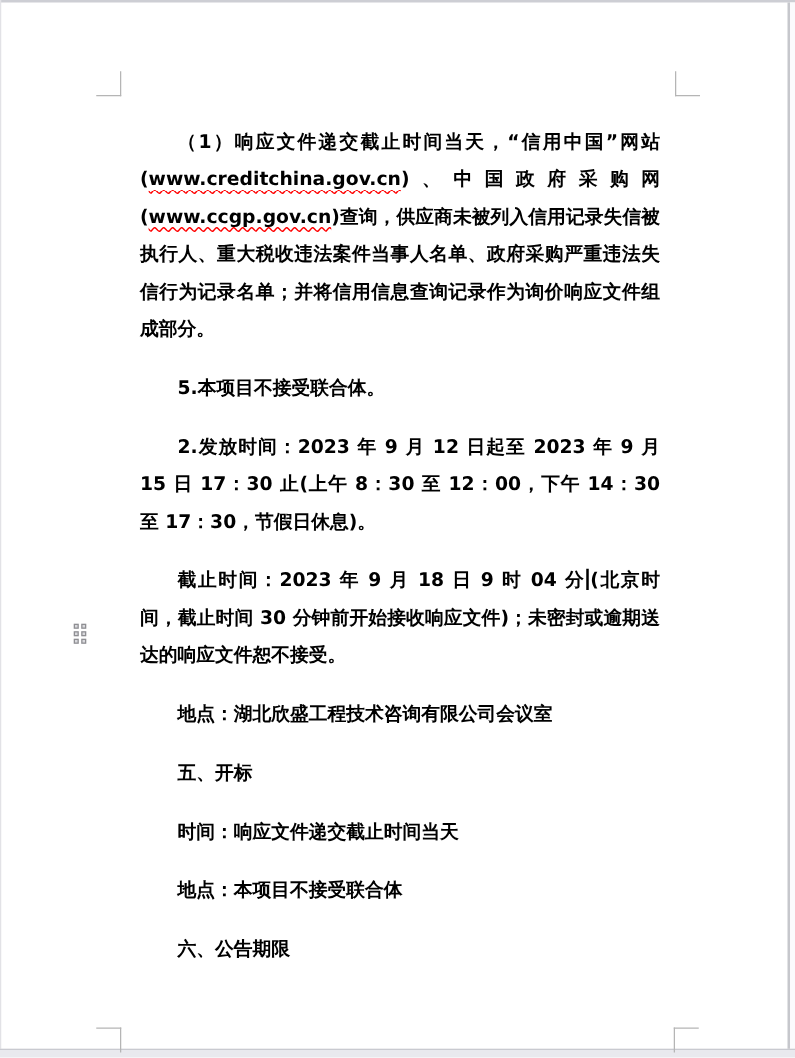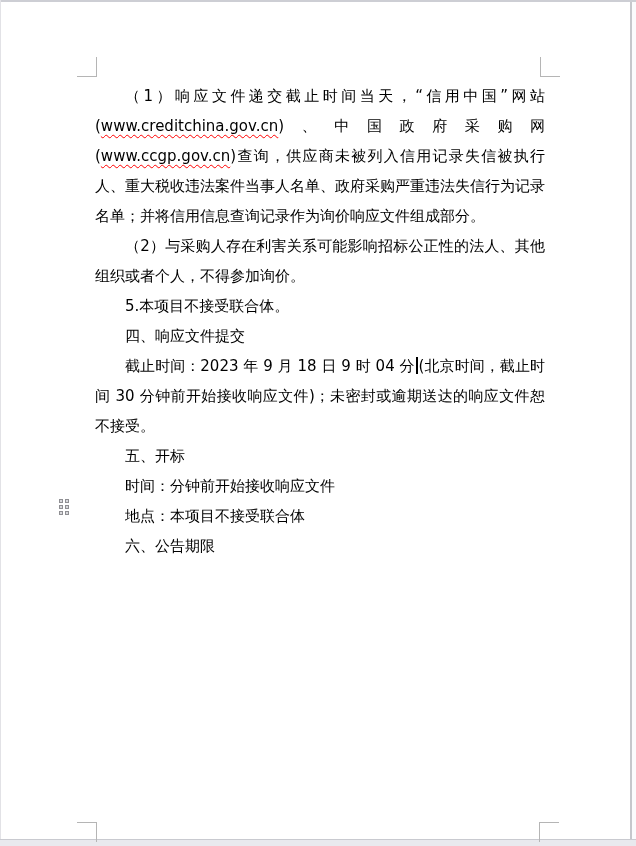--- a/index.html
+++ b/index.html
@@ -23,21 +23,21 @@
   .mark.br{left:539px;top:822px;border-left:1px solid #b5b5b5;border-top:1px solid #b5b5b5;}
   
   .handle{position:absolute;left:59px;top:499px;display:grid;grid-template-columns:4px 4px;grid-auto-rows:4px;gap:2px;}
   .handle i{display:block;box-sizing:border-box;border:1px solid #8f8f93;background:#d9d9dd;}
   
   .textarea{
     position:absolute;left:95px;top:81px;width:450px;
     font-size:15px;line-height:30px;color:#000000;
     text-align:justify;text-justify:inter-character;
   }
-  .textarea p{margin:0;text-indent:2em;}
+  .textarea p{margin:17px;text-indent:2em;font-weight:bold;}
   .url-underline{
     text-decoration-line:underline;
     text-decoration-style:wavy;
     text-decoration-color:#ff0000;
     text-decoration-thickness:1px;
     text-underline-offset:3px;
   }
   .caret{display:inline-block;width:2px;height:17px;background:#000;vertical-align:-3px;margin:0 1px 0 1px;}
 </style>
 </head>
@@ -60,23 +60,23 @@
     <i></i>
       <i></i>
       <i></i>
       <i></i>
       <i></i>
       <i></i>
   </div>
 
   <div class="textarea">
       <p><span>（1）响应文件递交截止时间当天，“信用中国”网站(</span><span class="url-underline">www.creditchina.gov.cn</span><span>)、中国政府采购网(</span><span class="url-underline">www.ccgp.gov.cn</span><span>)查询，供应商未被列入信用记录失信被执行人、重大税收违法案件当事人名单、政府采购严重违法失信行为记录名单；并将信用信息查询记录作为询价响应文件组成部分。</span></p>
-      <p><span>（2）与采购人存在利害关系可能影响招标公正性的法人、其他组织或者个人，不得参加询价。</span></p>
       <p><span>5.本项目不接受联合体。</span></p>
-      <p><span>四、响应文件提交</span></p>
+      <p><span>2.发放时间：2023 年 9 月 12 日起至 2023 年 9 月 15 日 17：30 止(上午 8：30 至 12：00，下午 14：30 至 17：30，节假日休息)。</span></p>
       <p><span>截止时间：2023 年 9 月 18 日 9 时 04 分</span><span class="caret"></span><span>(北京时间，截止时间 30 分钟前开始接收响应文件)；未密封或逾期送达的响应文件恕不接受。</span></p>
+      <p><span>地点：湖北欣盛工程技术咨询有限公司会议室</span></p>
       <p><span>五、开标</span></p>
-      <p><span>时间：分钟前开始接收响应文件</span></p>
+      <p><span>时间：响应文件递交截止时间当天</span></p>
       <p><span>地点：本项目不接受联合体</span></p>
       <p><span>六、公告期限</span></p>
     </div>
 
 </div>
 
 </body></html>

